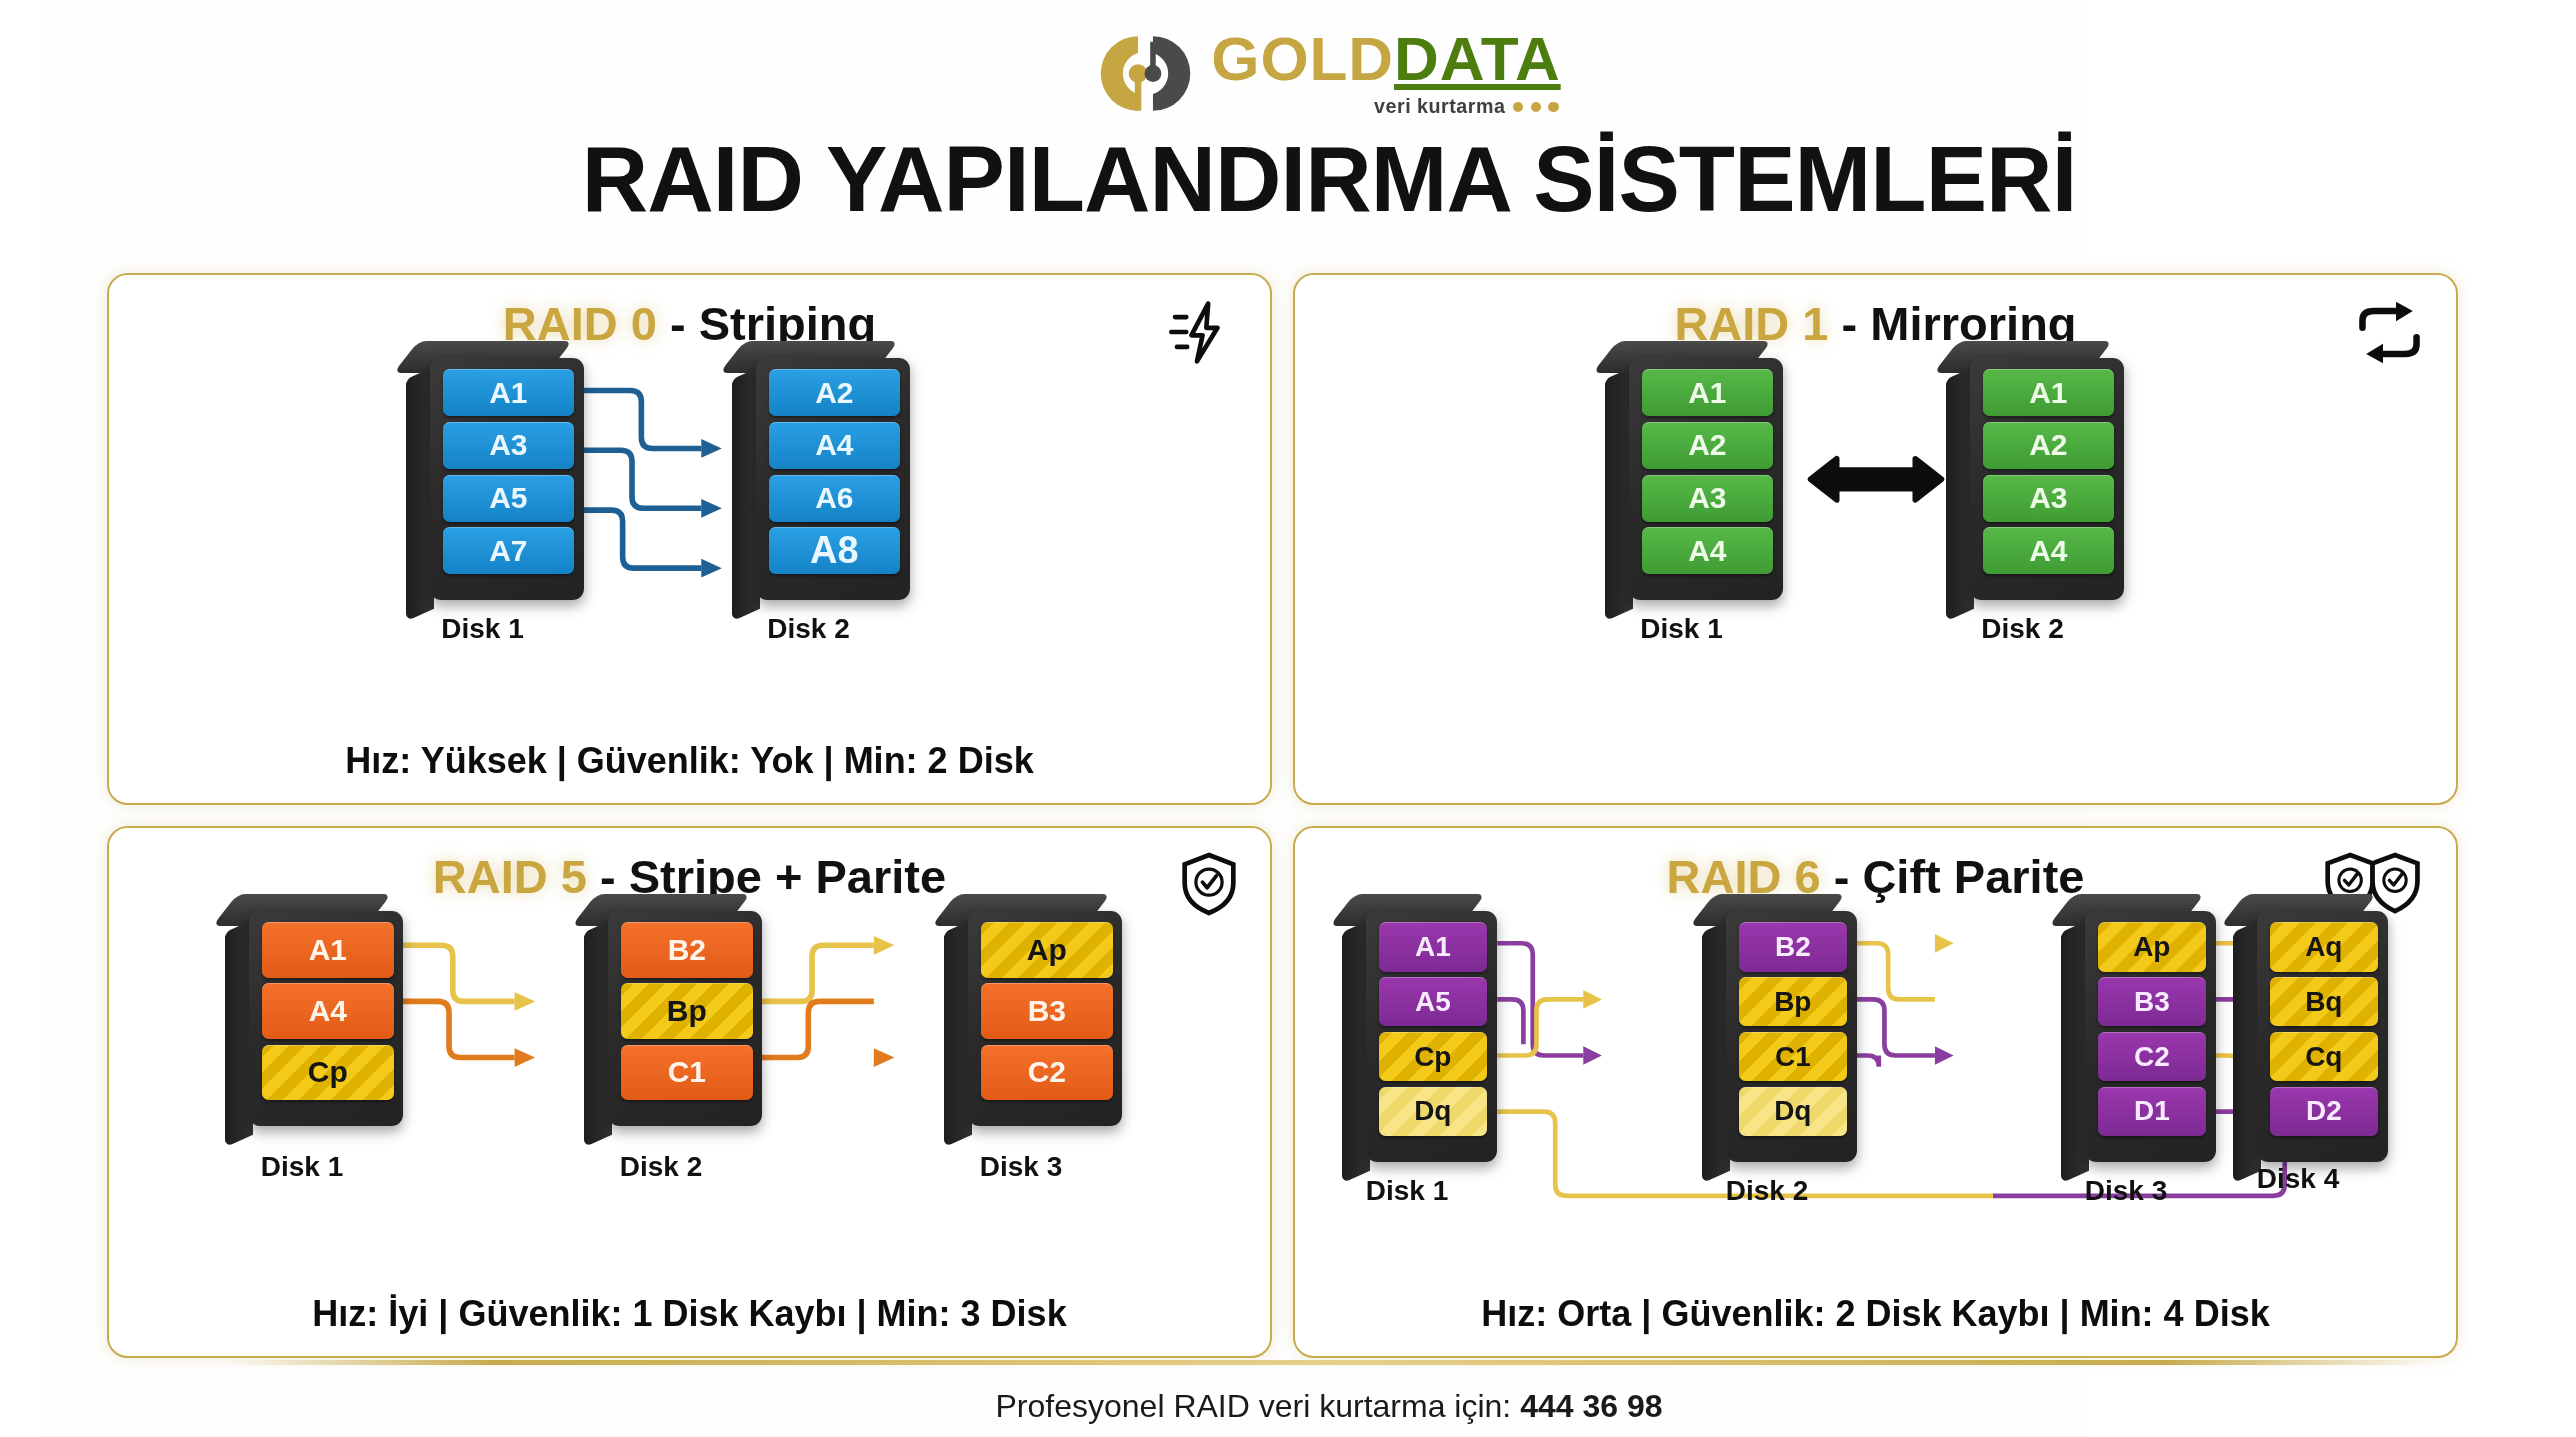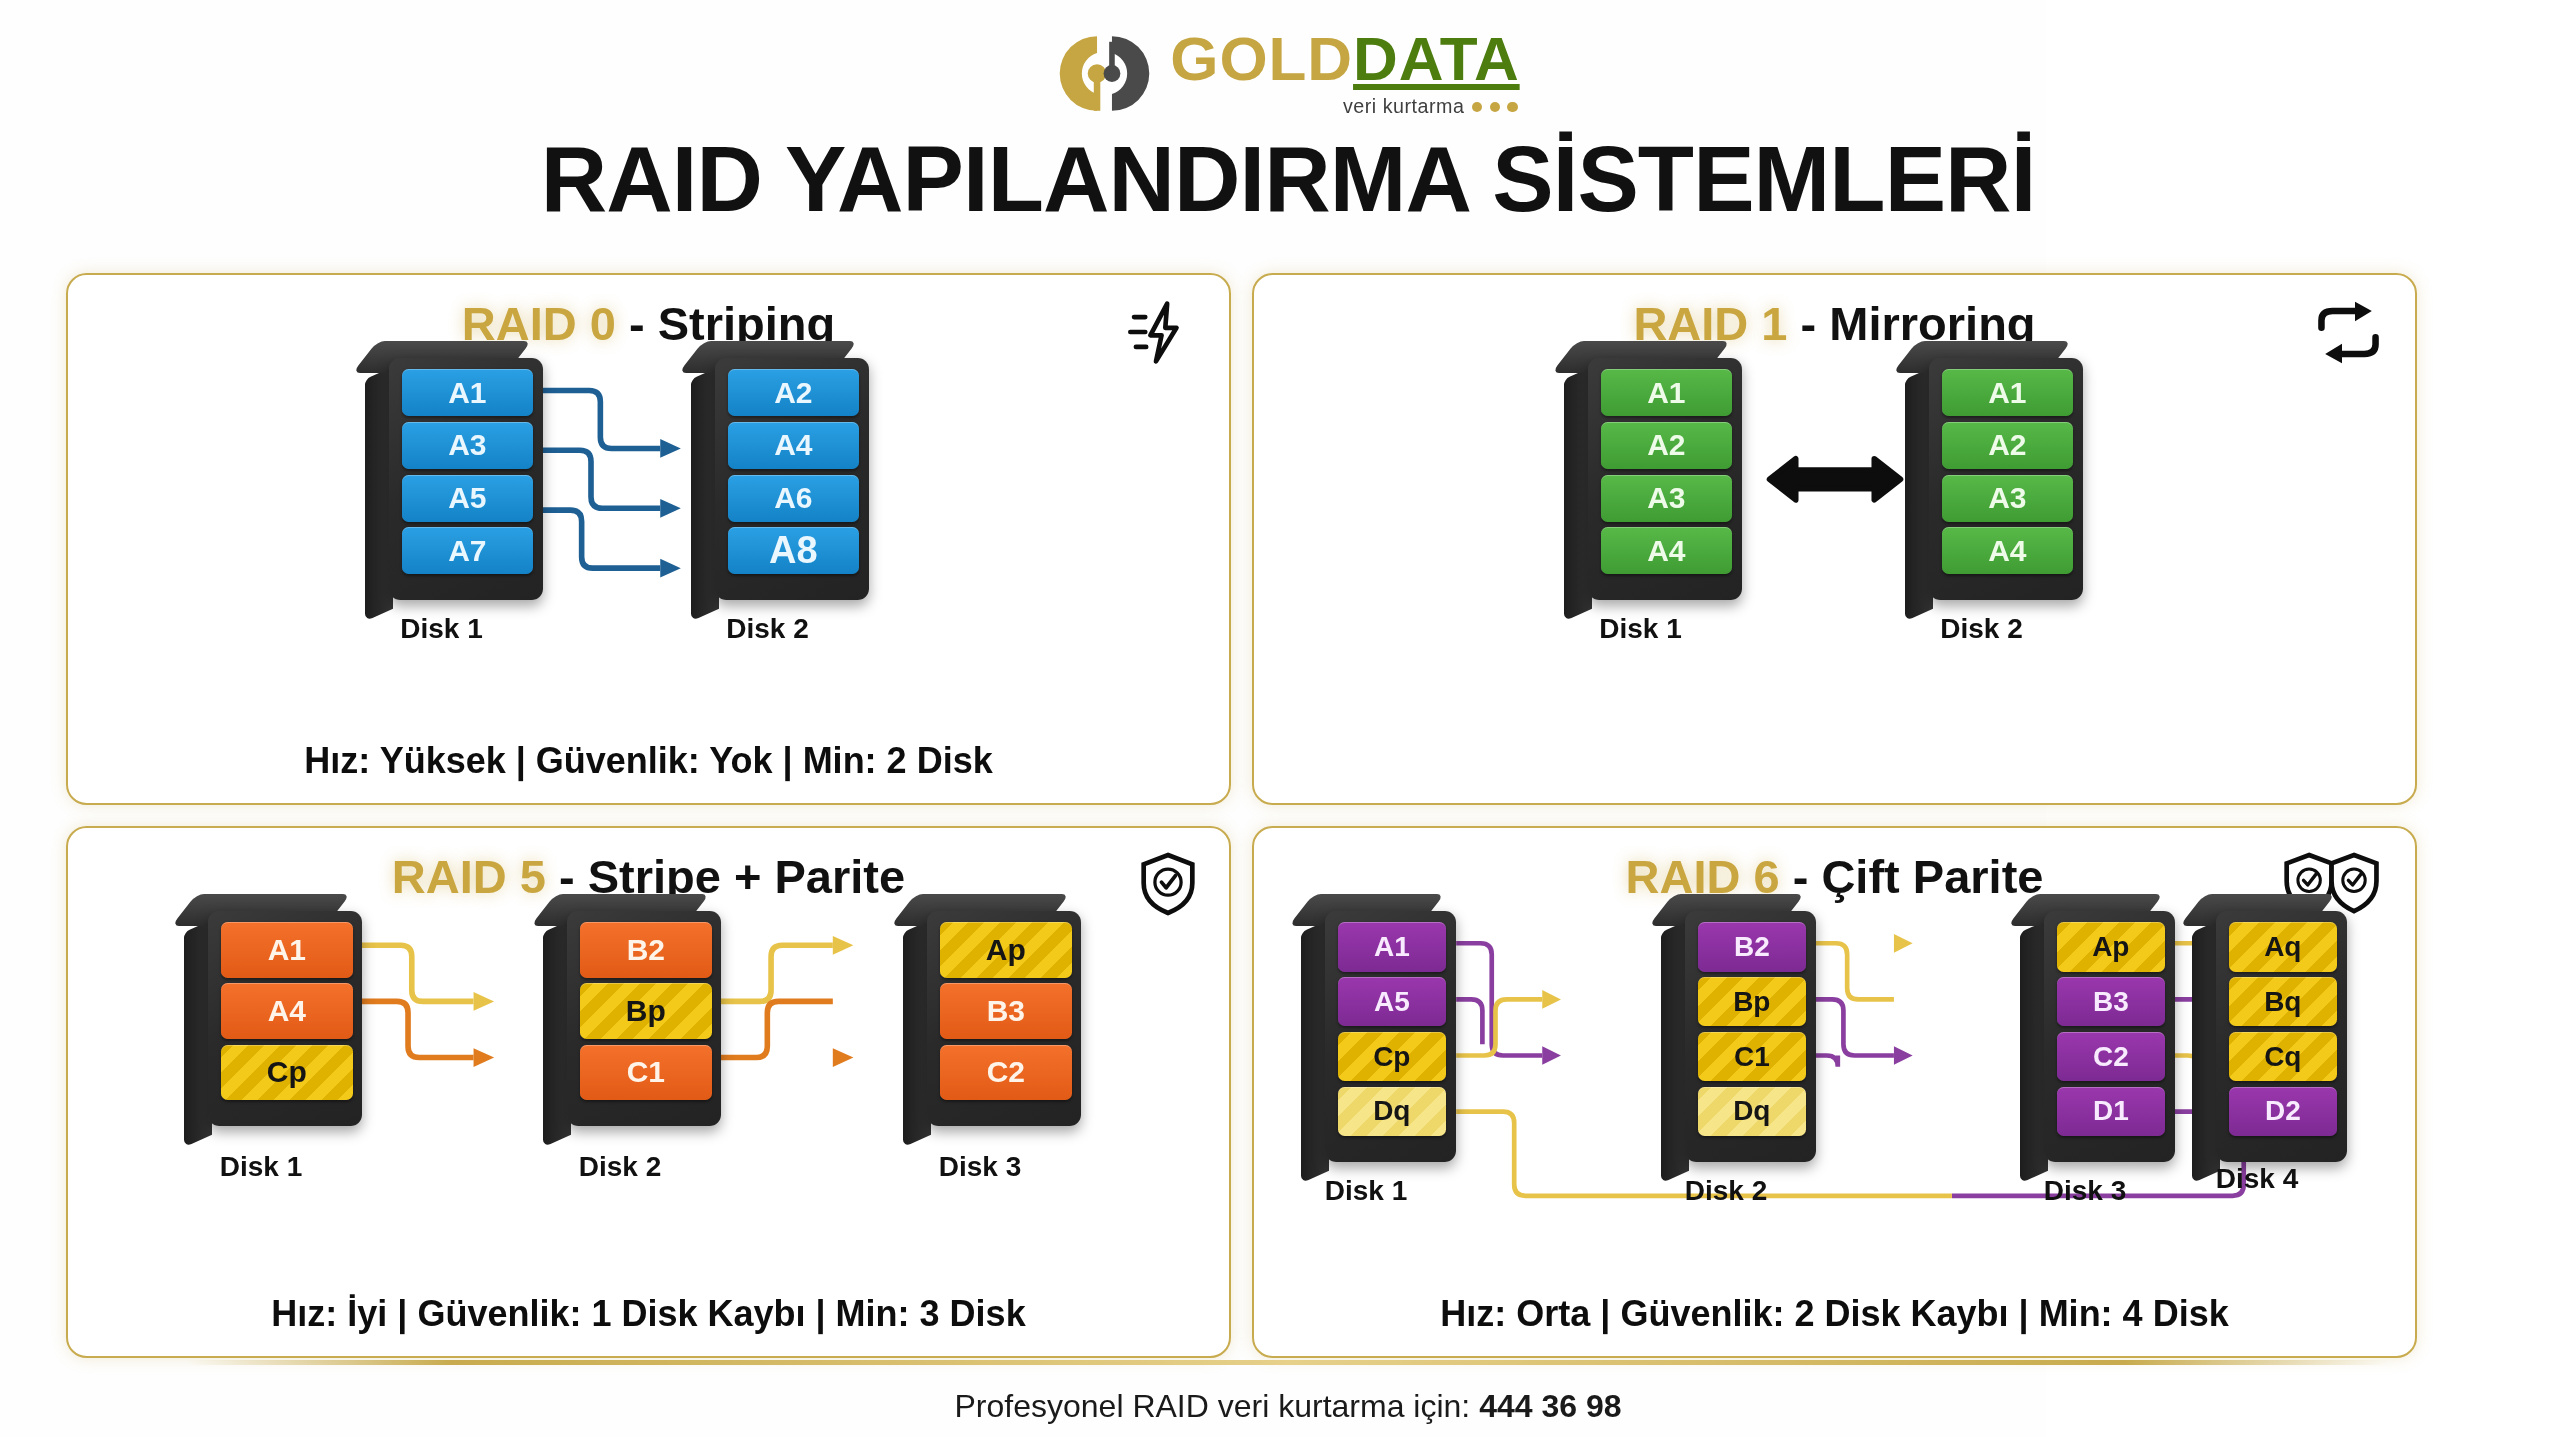--- a/index.html
+++ b/index.html
@@ -2,33 +2,33 @@
 <html style="font-size:15px"><head>
 <meta charset="utf-8">
 <style>
   * { box-sizing: border-box; margin: 0; padding: 0; }
   html, body {
     width: 2576px; height: 1438px;
     background: #ffffff;
     font-family: "Liberation Sans", sans-serif;
     overflow: hidden;
   }
-  .page { position: relative; width: 2046px; height: 1438px; background: #fefefe; }
+  .page { position: relative; width: 2046px; height: 1438px; background: #fefefe; margin-left: 41px; }
 
   
   .brand { position: absolute; top: 17px; left: 0; width: 2576px; height: 112px;
            display: flex; align-items: center; justify-content: center; gap: 17px; }
   .brand-mark { width: 97px; height: 97px; position: relative; flex: none; }
   .brand-text { display: flex; flex-direction: column; align-items: flex-start; }
   .brand-word { font-size: 62px; font-weight: 700; letter-spacing: 0.9px; line-height: 1; }
   .brand-gold { color: #c6a643; }
   .brand-dark { color: #4d7c0f; text-decoration: underline; }
   .brand-sub { display: flex; align-items: center; gap: 7.5px; align-self: flex-end;
                margin-top: 5.6px; margin-right: 1.9px; }
-  .brand-sub-text { font-size: 19.7px; color: #3f3f3f; font-weight: 400; letter-spacing: 0.5px; }
+  .brand-sub-text { font-size: 19.7px; color: #3f3f3f; font-weight: 700; letter-spacing: 0.5px; }
   .dot { width: 10.3px; height: 10.3px; border-radius: 50%; background: #c6a643; display: inline-block; }
 
   
   .main-title { position: absolute; top: 131px; left: 0; width: 2576px;
                 text-align: center; font-size: 92px; font-weight: 800;
                 letter-spacing: -0.9px; color: #111111; line-height: 1.05;
                 font-family: "Liberation Sans", sans-serif; }
 
   
   .grid { position: absolute; top: 273px; left: 66px; width: 2445px; height: 1075px;

